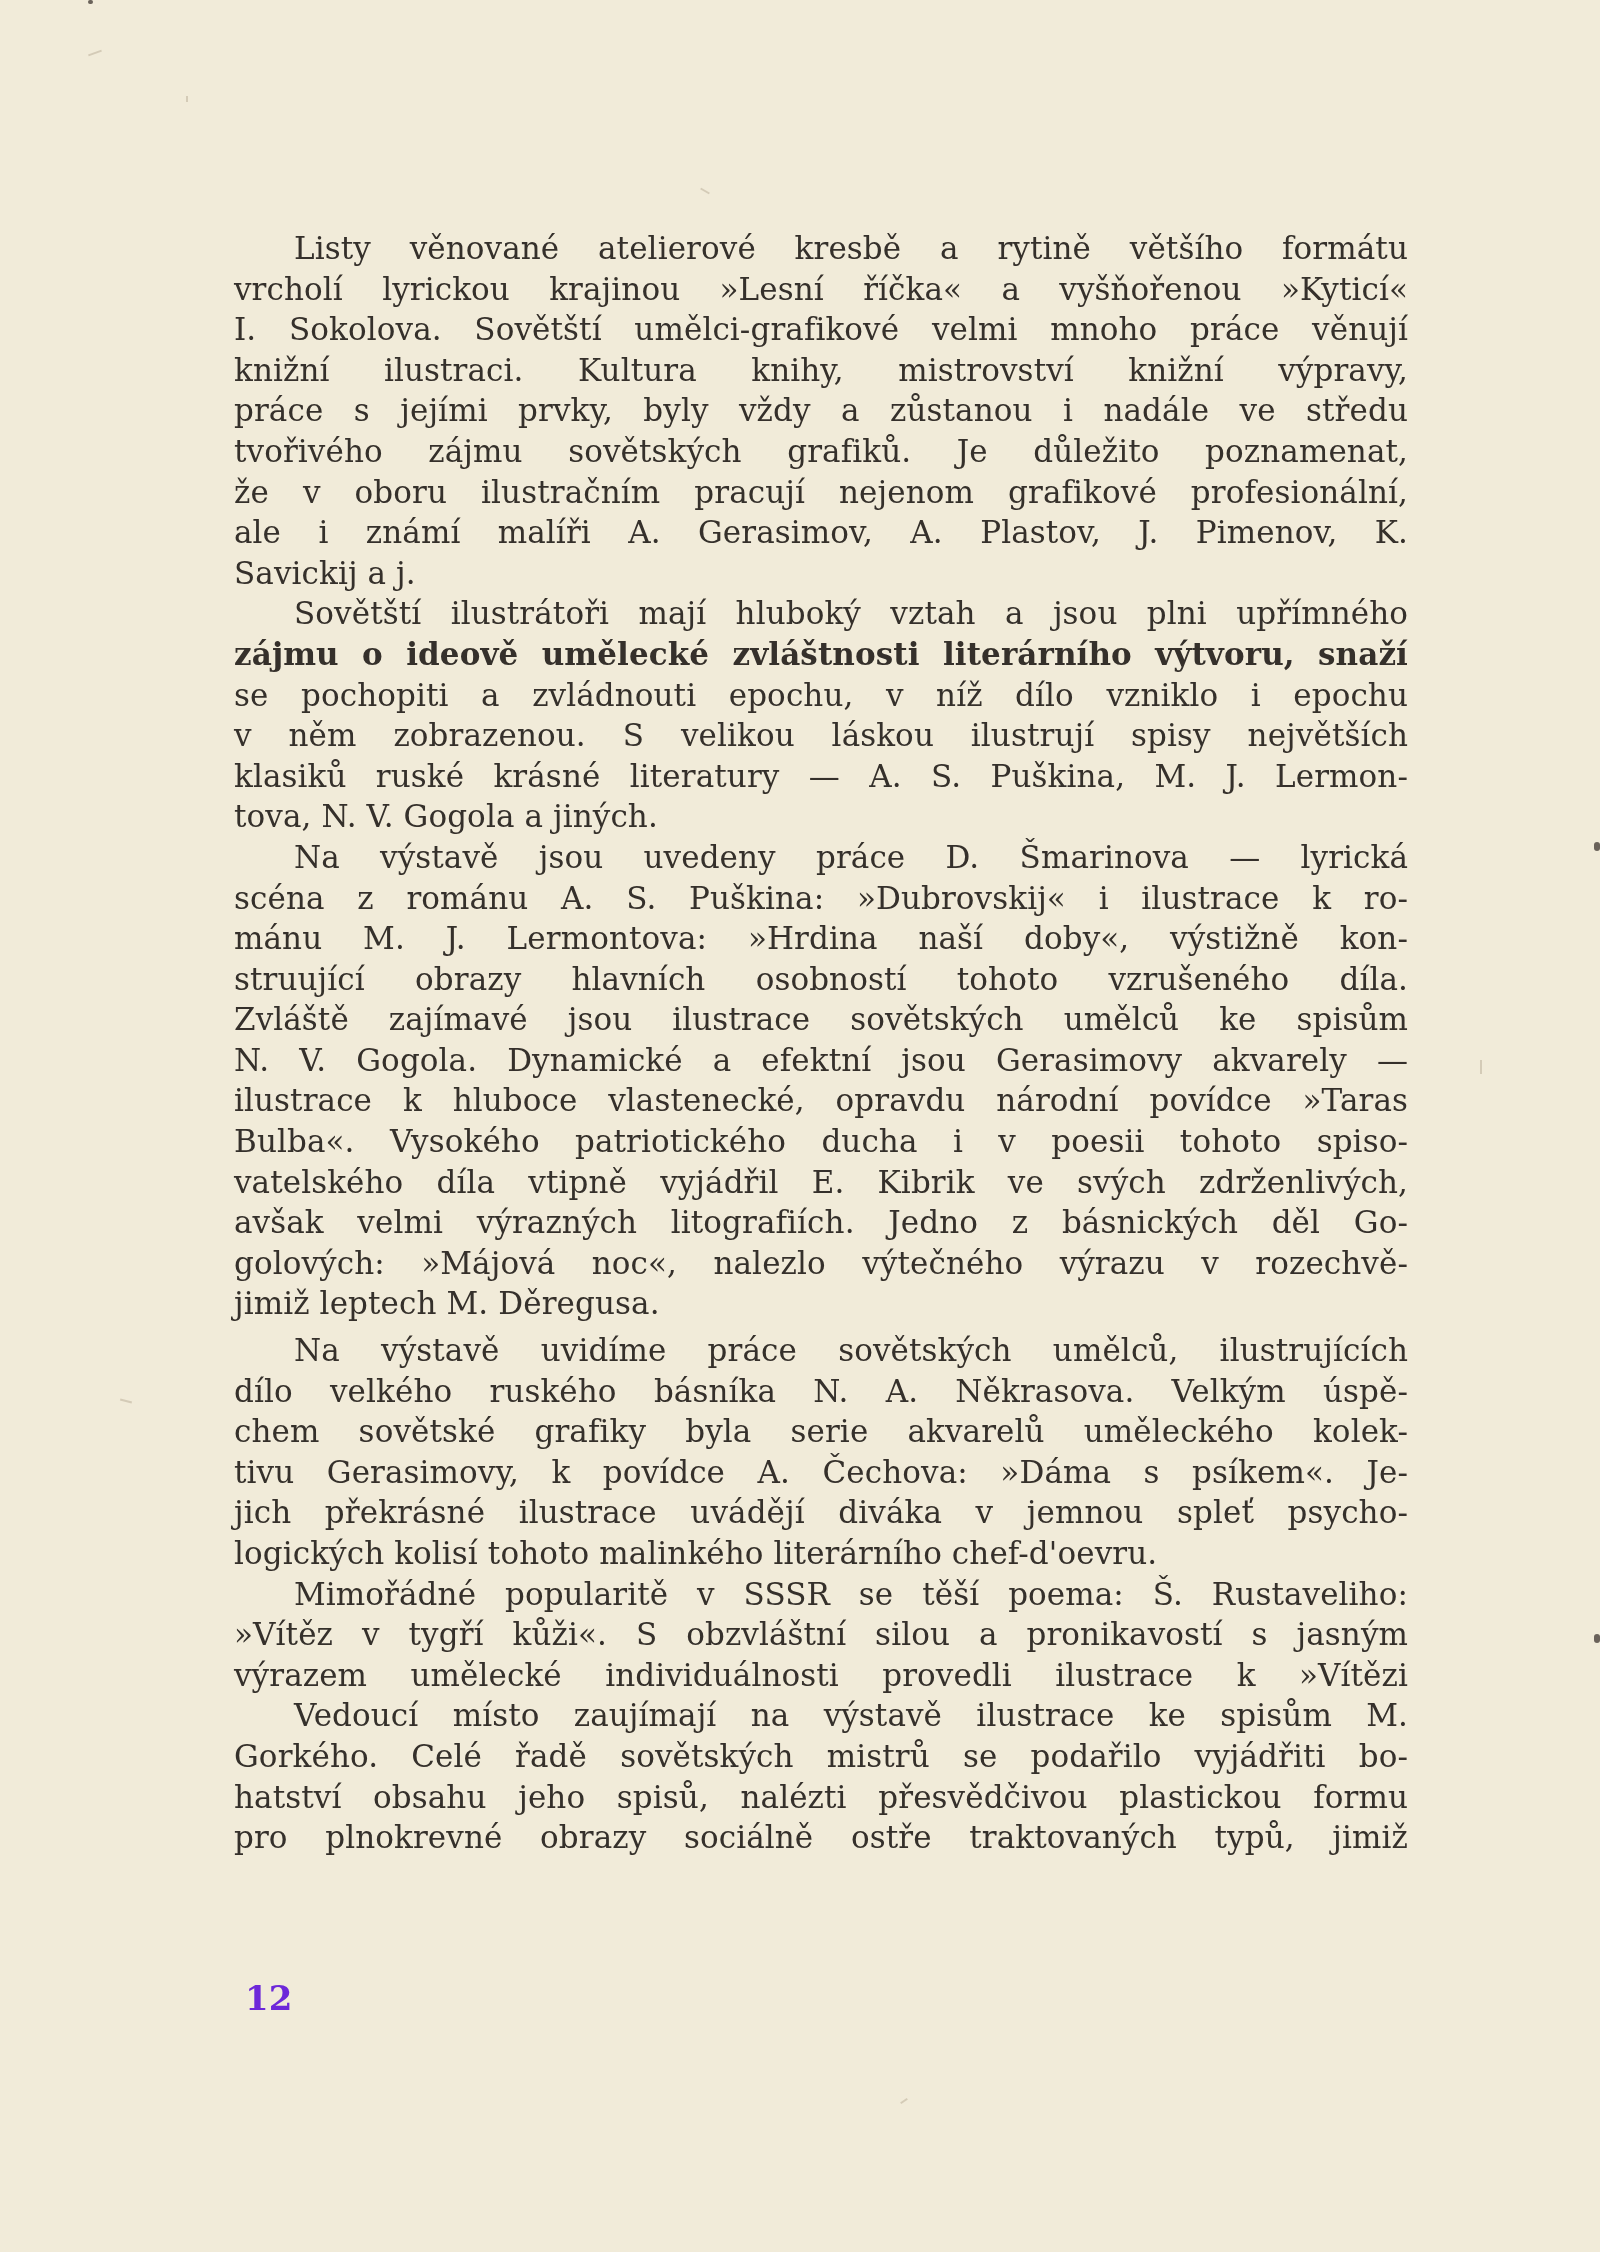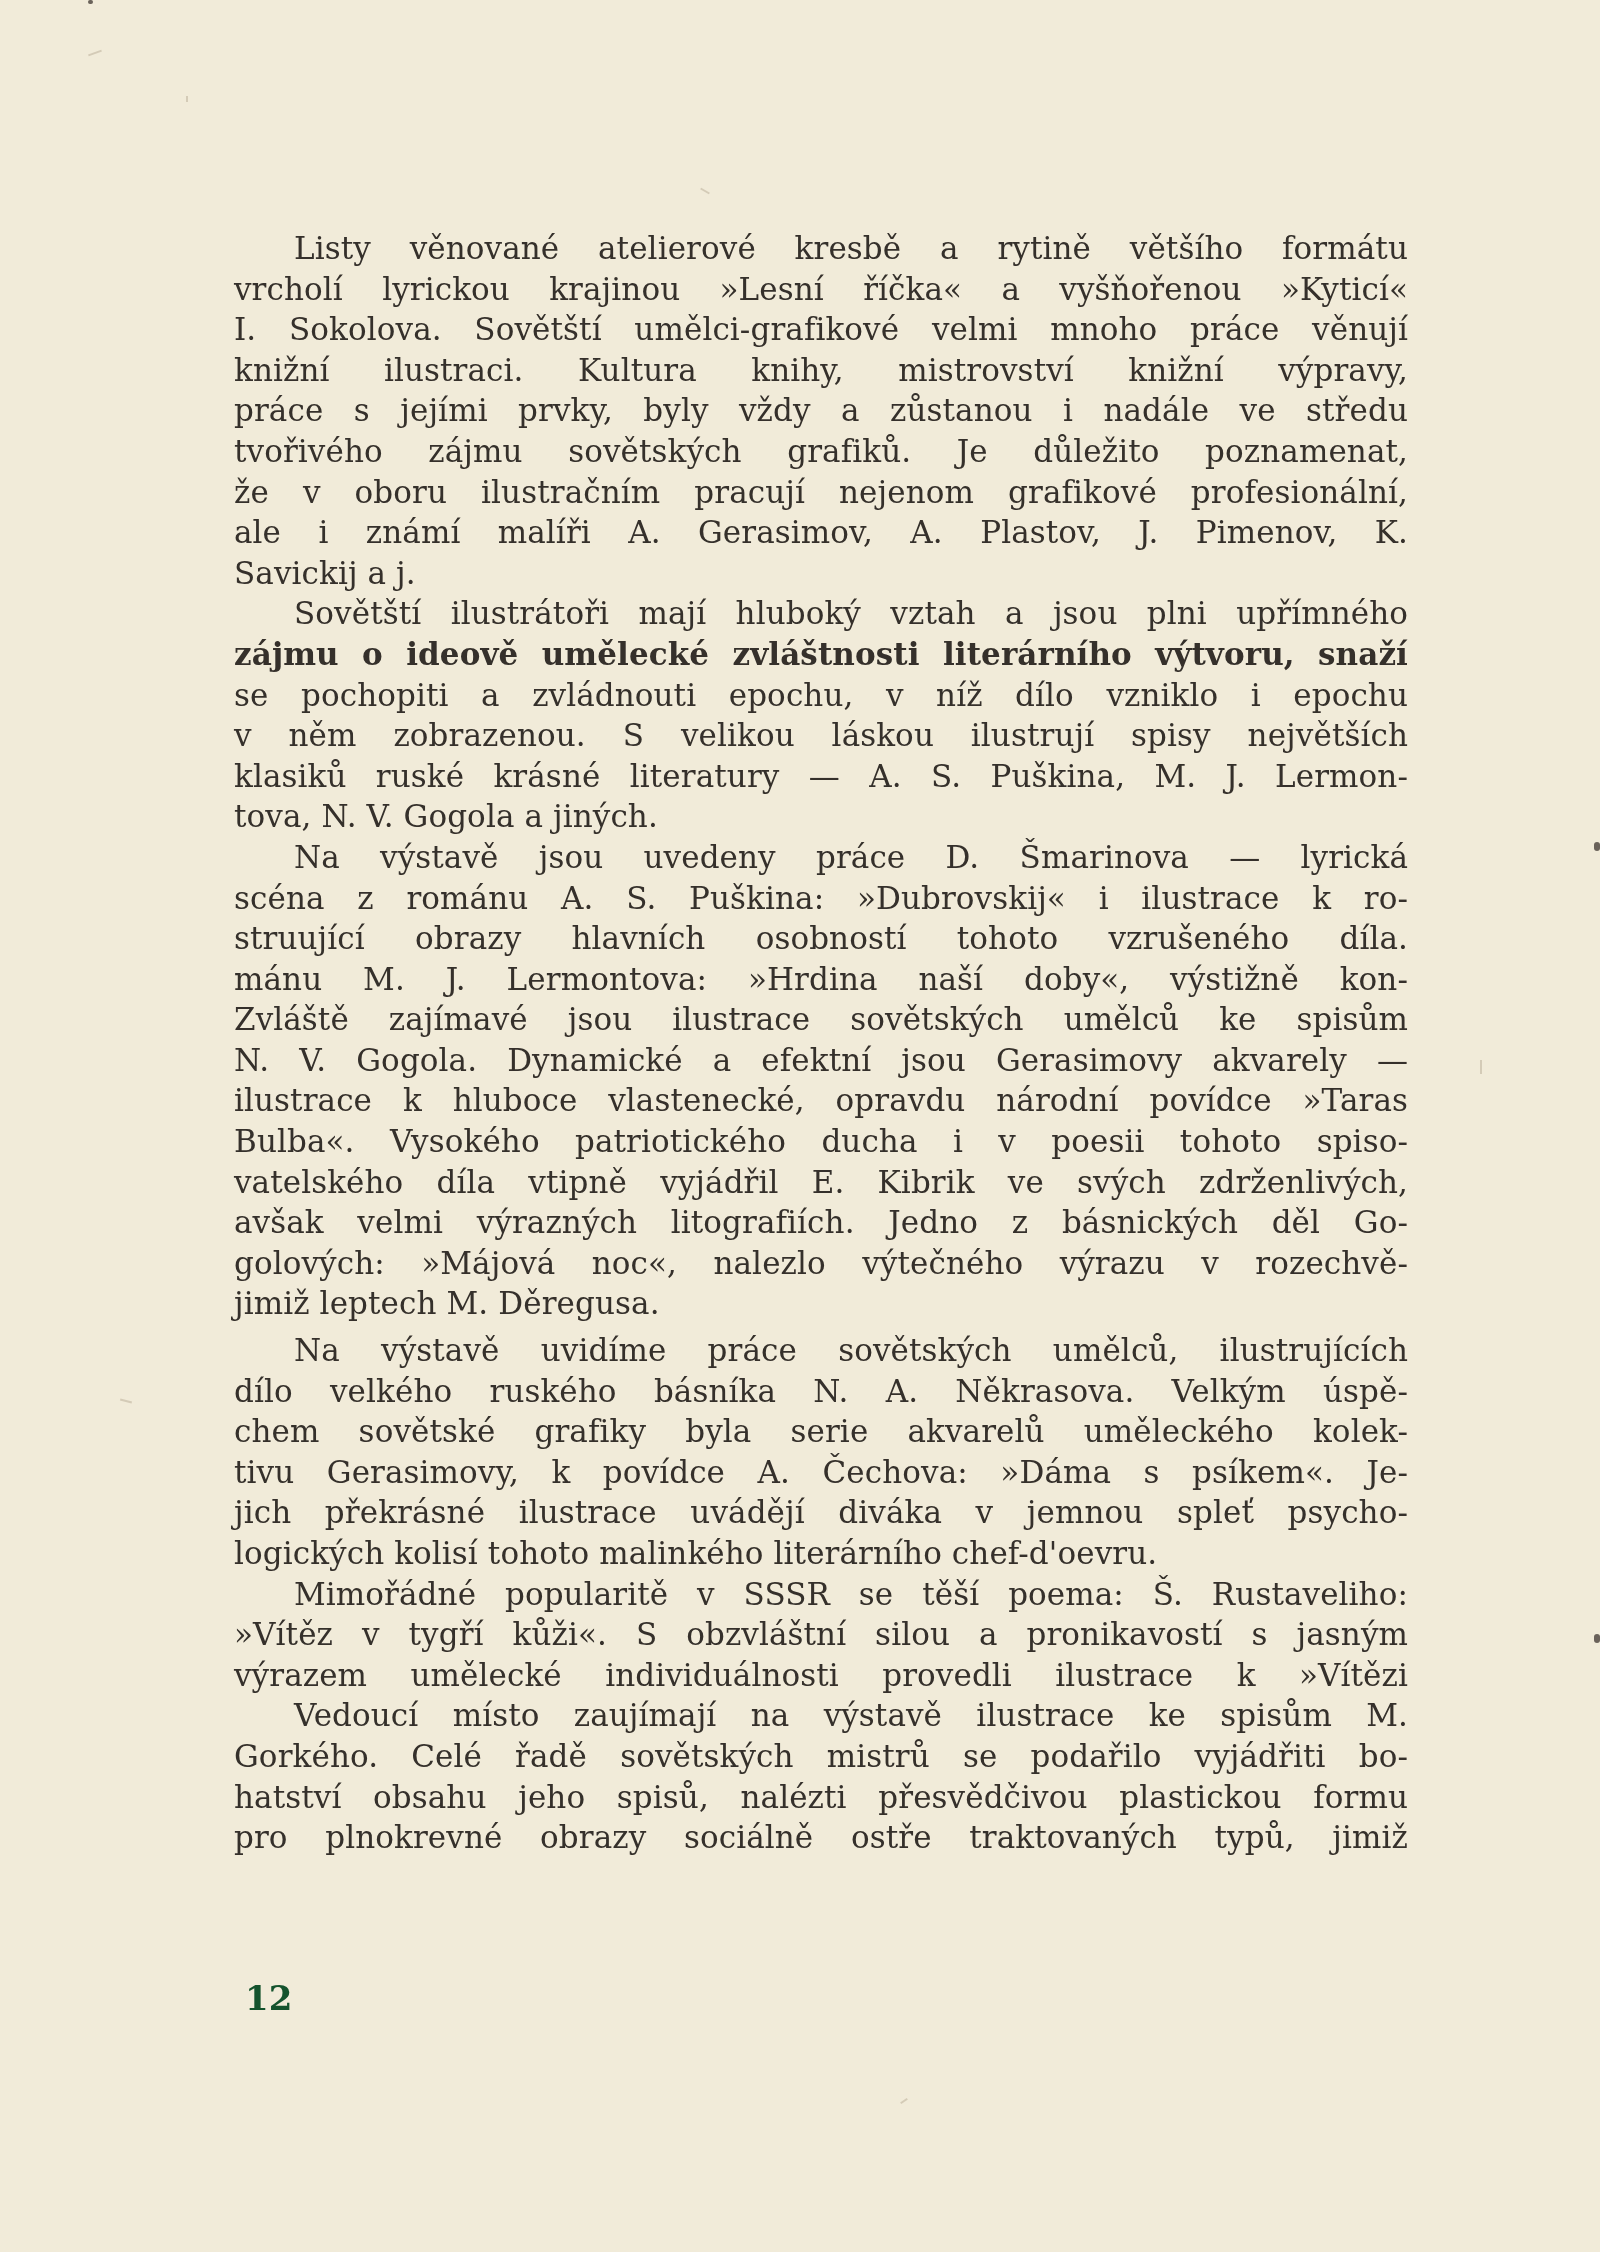--- a/index.html
+++ b/index.html
@@ -38,21 +38,21 @@
   }
   .line.last { text-align-last: left; }
   .line.indent { padding-left: 60px; }
   .page-number {
     position: absolute;
     left: 245px;
     top: 1978px;
     font-size: 34px;
     font-weight: bold;
     font-family: "DejaVu Serif", "Liberation Serif", serif;
-    color: #14532d;
+    color: #6d28d9;
   }
   .margin-mark {
     position: absolute;
     width: 6px; height: 9px;
     background: #6a625a;
     border-radius: 3px;
   }
   .speck {
     position: absolute;
     background: #b8ab95;
@@ -94,22 +94,22 @@
       <span class="line" style="white-space: nowrap; width: 1174px; box-sizing: border-box; font-weight: bold;">zájmu o ideově umělecké zvláštnosti literárního výtvoru, snaží</span>
       <span class="line" style="white-space: nowrap; width: 1174px; box-sizing: border-box;">se pochopiti a zvládnouti epochu, v níž dílo vzniklo i epochu</span>
       <span class="line" style="white-space: nowrap; width: 1174px; box-sizing: border-box;">v něm zobrazenou. S velikou láskou ilustrují spisy největších</span>
       <span class="line" style="white-space: nowrap; width: 1174px; box-sizing: border-box;">klasiků ruské krásné literatury — A. S. Puškina, M. J. Lermon-</span>
       <span class="line last" style="white-space: nowrap; width: 1174px; box-sizing: border-box;">tova, N. V. Gogola a jiných.</span>
     </p>
 
     <p class="paragraph">
       <span class="line indent" style="white-space: nowrap; width: 1174px; box-sizing: border-box;">Na výstavě jsou uvedeny práce D. Šmarinova — lyrická</span>
       <span class="line" style="white-space: nowrap; width: 1174px; box-sizing: border-box;">scéna z románu A. S. Puškina: »Dubrovskij« i ilustrace k ro-</span>
+      <span class="line" style="white-space: nowrap; width: 1174px; box-sizing: border-box;">mánu M. J. Lermontova: »Hrdina naší doby«, výstižně kon-</span>
       <span class="line" style="white-space: nowrap; width: 1174px; box-sizing: border-box;">struující obrazy hlavních osobností tohoto vzrušeného díla.</span>
-      <span class="line" style="white-space: nowrap; width: 1174px; box-sizing: border-box;">mánu M. J. Lermontova: »Hrdina naší doby«, výstižně kon-</span>
       <span class="line" style="white-space: nowrap; width: 1174px; box-sizing: border-box;">Zvláště zajímavé jsou ilustrace sovětských umělců ke spisům</span>
       <span class="line" style="white-space: nowrap; width: 1174px; box-sizing: border-box;">N. V. Gogola. Dynamické a efektní jsou Gerasimovy akvarely —</span>
       <span class="line" style="white-space: nowrap; width: 1174px; box-sizing: border-box;">ilustrace k hluboce vlastenecké, opravdu národní povídce »Taras</span>
       <span class="line" style="white-space: nowrap; width: 1174px; box-sizing: border-box;">Bulba«. Vysokého patriotického ducha i v poesii tohoto spiso-</span>
       <span class="line" style="white-space: nowrap; width: 1174px; box-sizing: border-box;">vatelského díla vtipně vyjádřil E. Kibrik ve svých zdrženlivých,</span>
       <span class="line" style="white-space: nowrap; width: 1174px; box-sizing: border-box;">avšak velmi výrazných litografiích. Jedno z básnických děl Go-</span>
       <span class="line" style="white-space: nowrap; width: 1174px; box-sizing: border-box;">golových: »Májová noc«, nalezlo výtečného výrazu v rozechvě-</span>
       <span class="line last" style="white-space: nowrap; width: 1174px; box-sizing: border-box;">jimiž leptech M. Děregusa.</span>
     </p>
 

